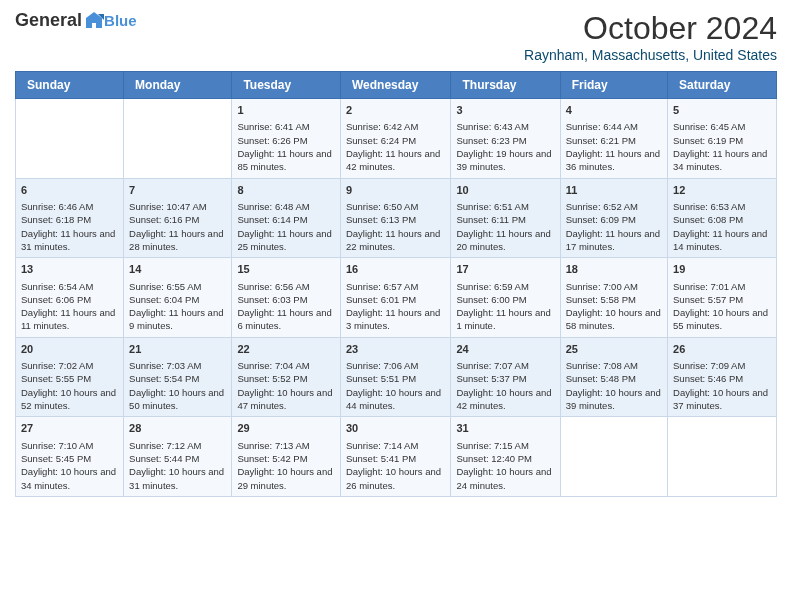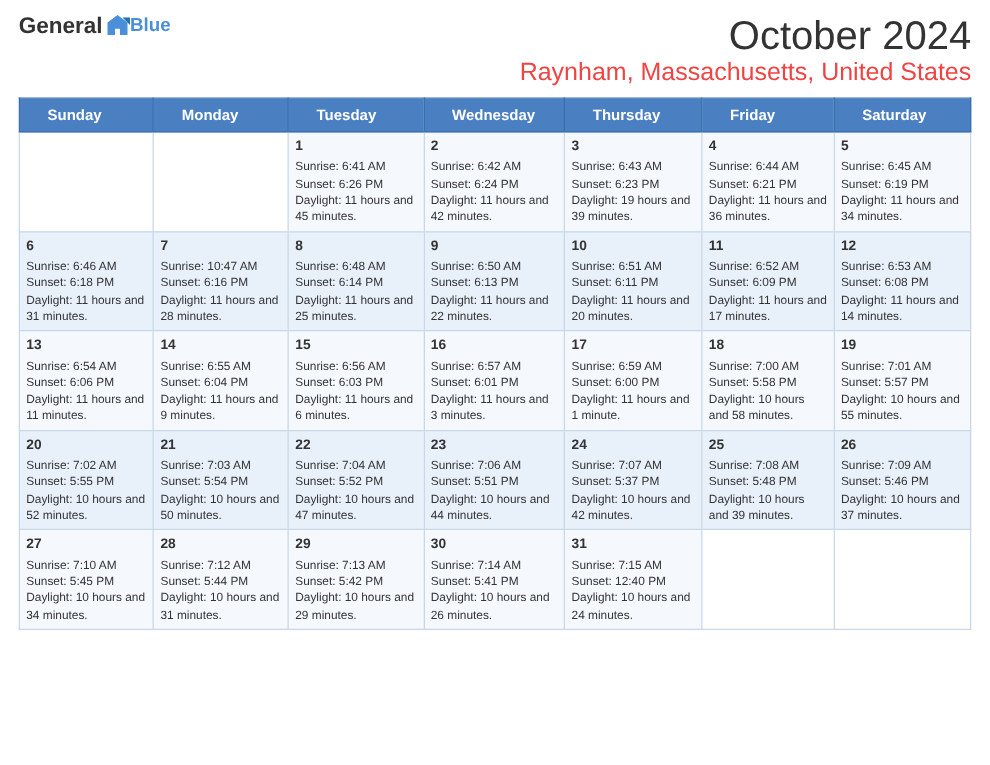--- a/index.html
+++ b/index.html
@@ -46,32 +46,32 @@
     }
     .title-section {
       text-align: right;
     }
     .month-title {
       font-size: 32px;
       font-weight: normal;
       color: #333;
     }
     .location {
-      font-size: 20px;
-      color: #ef4444;
+      font-size: 14px;
+      color: #0c4a6e;
     }
     table {
       width: 100%;
       border-collapse: collapse;
       font-size: 10px;
     }
     thead tr th {
       background-color: #4a7fc1;
       color: #fff;
-      padding: 6px 22px;
+      padding: 6px 11px;
       text-align: left;
       font-size: 12px;
       font-weight: bold;
       border: 1px solid #3a6fad;
     }
     tbody tr td {
       border: 1px solid #c8d8e8;
       vertical-align: top;
       padding: 4px 5px;
       width: 113px;
@@ -130,21 +130,21 @@
         </tr>
     </thead>
     <tbody id="calendar-body">
     <tr>
           <td class="empty-cell"></td>
           <td class="empty-cell"></td>
           <td>
             <div class="day-num">1</div>
             <div>Sunrise: 6:41 AM</div>
             <div>Sunset: 6:26 PM</div>
-            <div>Daylight: 11 hours and 45 minutes.</div>
+            <div>Daylight: 11 hours and 85 minutes.</div>
           </td>
           <td>
             <div class="day-num">2</div>
             <div>Sunrise: 6:42 AM</div>
             <div>Sunset: 6:24 PM</div>
             <div>Daylight: 11 hours and 42 minutes.</div>
           </td>
           <td>
             <div class="day-num">3</div>
             <div>Sunrise: 6:43 AM</div>

